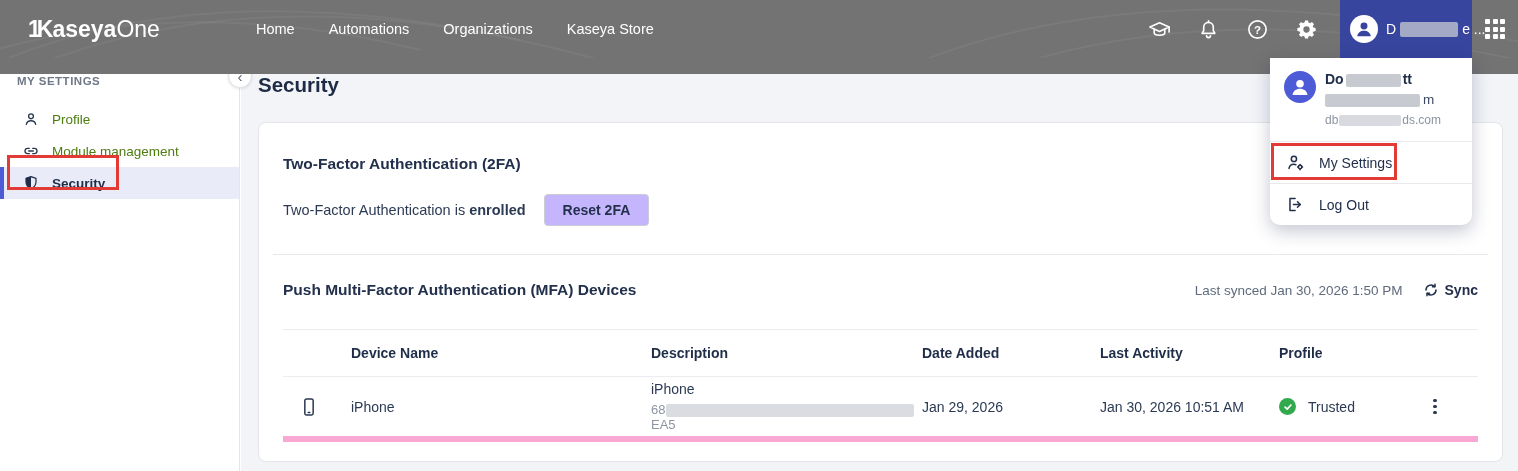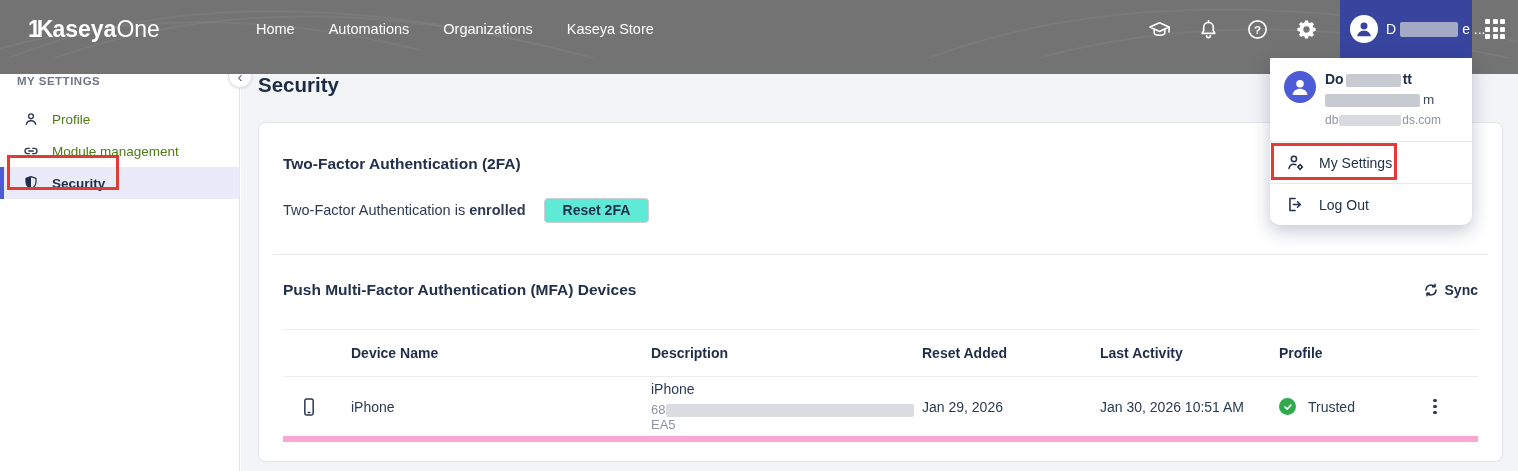--- a/index.html
+++ b/index.html
@@ -46,21 +46,21 @@
 
   
   .main { position:absolute; left:241px; top:58px; width:1277px; height:413px; background:#F3F4F8; }
   .page-title { position:absolute; left:17px; top:15px; font-size:20.5px; font-weight:700; color:#1D2B45; }
   .card { position:absolute; left:17px; top:64px; width:1245px; height:340px; background:#fff; border:1px solid #E3E5EA; border-radius:8px; padding:0 24px; }
   .sec-heading { font-size:15.5px; font-weight:700; color:#22304C; }
   .twofa-heading { padding-top:32px; }
   .twofa-row { margin-top:21px; height:32px; display:flex; align-items:center; gap:18px; }
   .twofa-text { font-size:14.5px; color:#2C3A54; }
   .twofa-text b { font-weight:700; }
-  .btn-outline { height:25px; padding:0 18px; background:#5eead4; border:1px solid #C9CDD5; border-radius:4px; font-size:14px; font-weight:700; color:#22304C; font-family:"Liberation Sans",sans-serif; cursor:pointer; }
+  .btn-outline { height:32px; padding:0 18px; background:#c4b5fd; border:1px solid #C9CDD5; border-radius:4px; font-size:14px; font-weight:700; color:#22304C; font-family:"Liberation Sans",sans-serif; cursor:pointer; }
   .section-divider { margin:28px -10px 0 -10px; border:none; border-top:1px solid #E6E8EC; }
   .mfa-header { margin-top:26px; display:flex; align-items:center; justify-content:space-between; }
   .sync-area { display:flex; align-items:center; gap:20px; }
   .last-synced { font-size:13.5px; color:#5F6B7D; }
   .sync-btn { display:flex; align-items:center; gap:6px; background:none; border:none; cursor:pointer; font-family:"Liberation Sans",sans-serif; }
   .sync-btn svg { width:16px; height:16px; }
   .sync-btn span { font-size:14px; font-weight:700; color:#1F2D49; }
 
   
   .table { margin-top:30px; }
@@ -218,38 +218,39 @@
           <span>Two-Factor Authentication is</span> <b>enrolled</b>
         </p>
         <button class="btn-outline">Reset 2FA</button>
       </div>
 
       <hr class="section-divider">
 
       <div class="mfa-header">
         <h2 class="sec-heading">Push Multi-Factor Authentication (MFA) Devices</h2>
         <div class="sync-area">
+          <span class="last-synced">Last synced Jan 30, 2026 1:50 PM</span>
           <button class="sync-btn">
             <svg viewBox="0 0 24 24" fill="none" stroke="#1F2D49" stroke-width="2.2" stroke-linecap="round" stroke-linejoin="round">
               <path d="M4.5 12a7.5 7.5 0 0 1 13-5.1"></path>
               <path d="M18 3.2V7h-3.8"></path>
               <path d="M19.5 12a7.5 7.5 0 0 1-13 5.1"></path>
               <path d="M6 20.8V17h3.8"></path>
             </svg>
             <span>Sync</span>
           </button>
         </div>
       </div>
 
       <div class="table">
         <div class="trow thead">
           <div class="c-icon"></div>
           <div class="c-name">Device Name</div>
           <div class="c-desc">Description</div>
-          <div class="c-date">Reset Added</div>
+          <div class="c-date">Date Added</div>
           <div class="c-act">Last Activity</div>
           <div class="c-status">Profile</div>
           <div class="c-actions"></div>
         </div>
         <div class="trow tbody-row">
           <div class="c-icon phone-ico">
             <svg viewBox="0 0 24 24" fill="none" stroke="#2A3850" stroke-width="1.8" stroke-linejoin="round" stroke-linecap="round">
               <rect x="7" y="2.5" width="10" height="19" rx="2"></rect>
               <path d="M11 18.5h2"></path>
             </svg>

